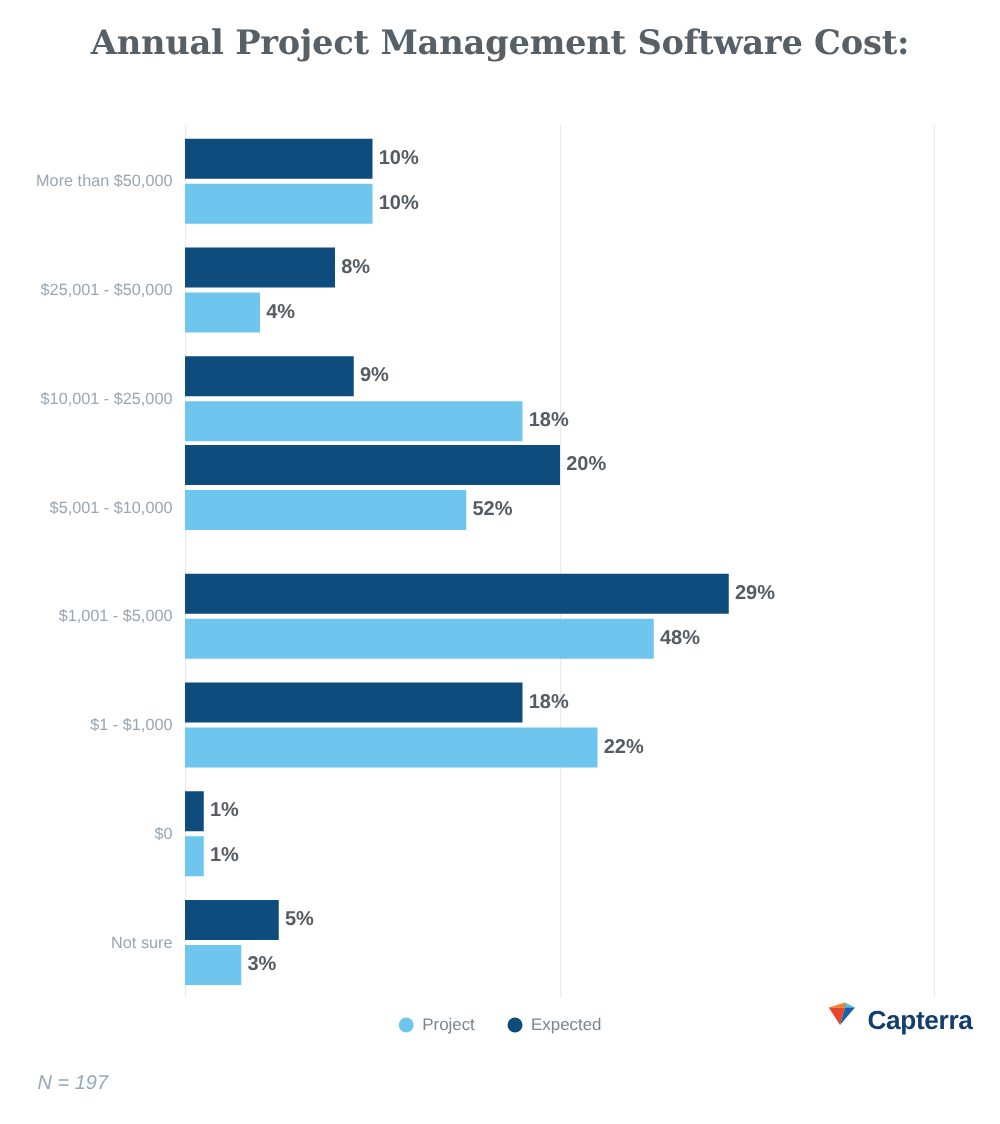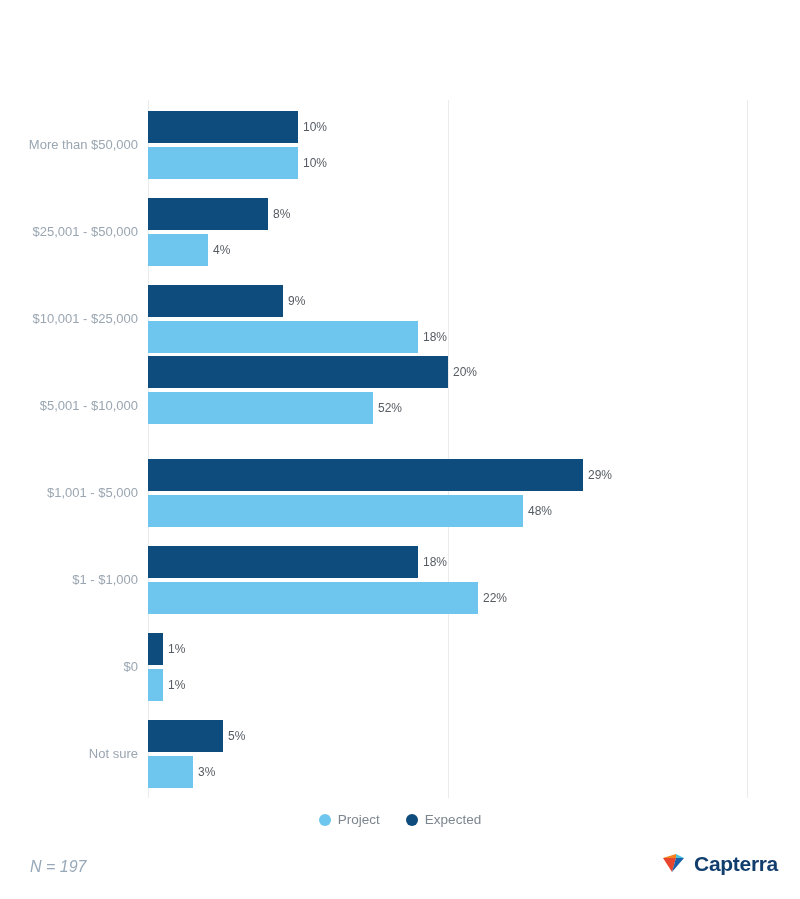--- a/index.html
+++ b/index.html
@@ -72,22 +72,22 @@
     height: 32px;
   }
   .bar.expected { background: #0e4c7d; }
   .bar.actual   { background: #6ec6ee; }
 
   .bar-value {
     position: absolute;
     top: 0;
     height: 32px;
     line-height: 32px;
-    font-size: 12px;
-    font-weight: normal;
+    font-size: 16px;
+    font-weight: bold;
     color: #555c63;
     white-space: nowrap;
     padding-left: 5px;
   }
 
   
   .cat-label {
     position: absolute;
     right: 0;
     width: 140px;
@@ -136,36 +136,37 @@
     position: absolute;
     left: 30px;
     top: 858px;
     font-size: 16px;
     font-style: italic;
     color: #97a8b8;
   }
   #brand-logo {
     position: absolute;
     right: 22px;
-    top: 852px;
+    top: 800px;
     display: flex;
-    align-items: flex-start;
+    align-items: flex-end;
     gap: 6px;
   }
   #brand-logo .brand-name {
     font-size: 21px;
     font-weight: bold;
     color: #123e6e;
     letter-spacing: -0.3px;
   }
 </style>
 </head>
 <body>
 
 <div id="chart-title">
+  <span class="title-line">Annual Project Management Software Cost:</span>
 </div>
 
 <div id="cat-labels">
     <div class="cat-label" style="top: 37px;">More than $50,000</div>
     <div class="cat-label" style="top: 124px;">$25,001 - $50,000</div>
     <div class="cat-label" style="top: 211px;">$10,001 - $25,000</div>
     <div class="cat-label" style="top: 298px;">$5,001 - $10,000</div>
     <div class="cat-label" style="top: 385px;">$1,001 - $5,000</div>
     <div class="cat-label" style="top: 472px;">$1 - $1,000</div>
     <div class="cat-label" style="top: 559px;">$0</div>

